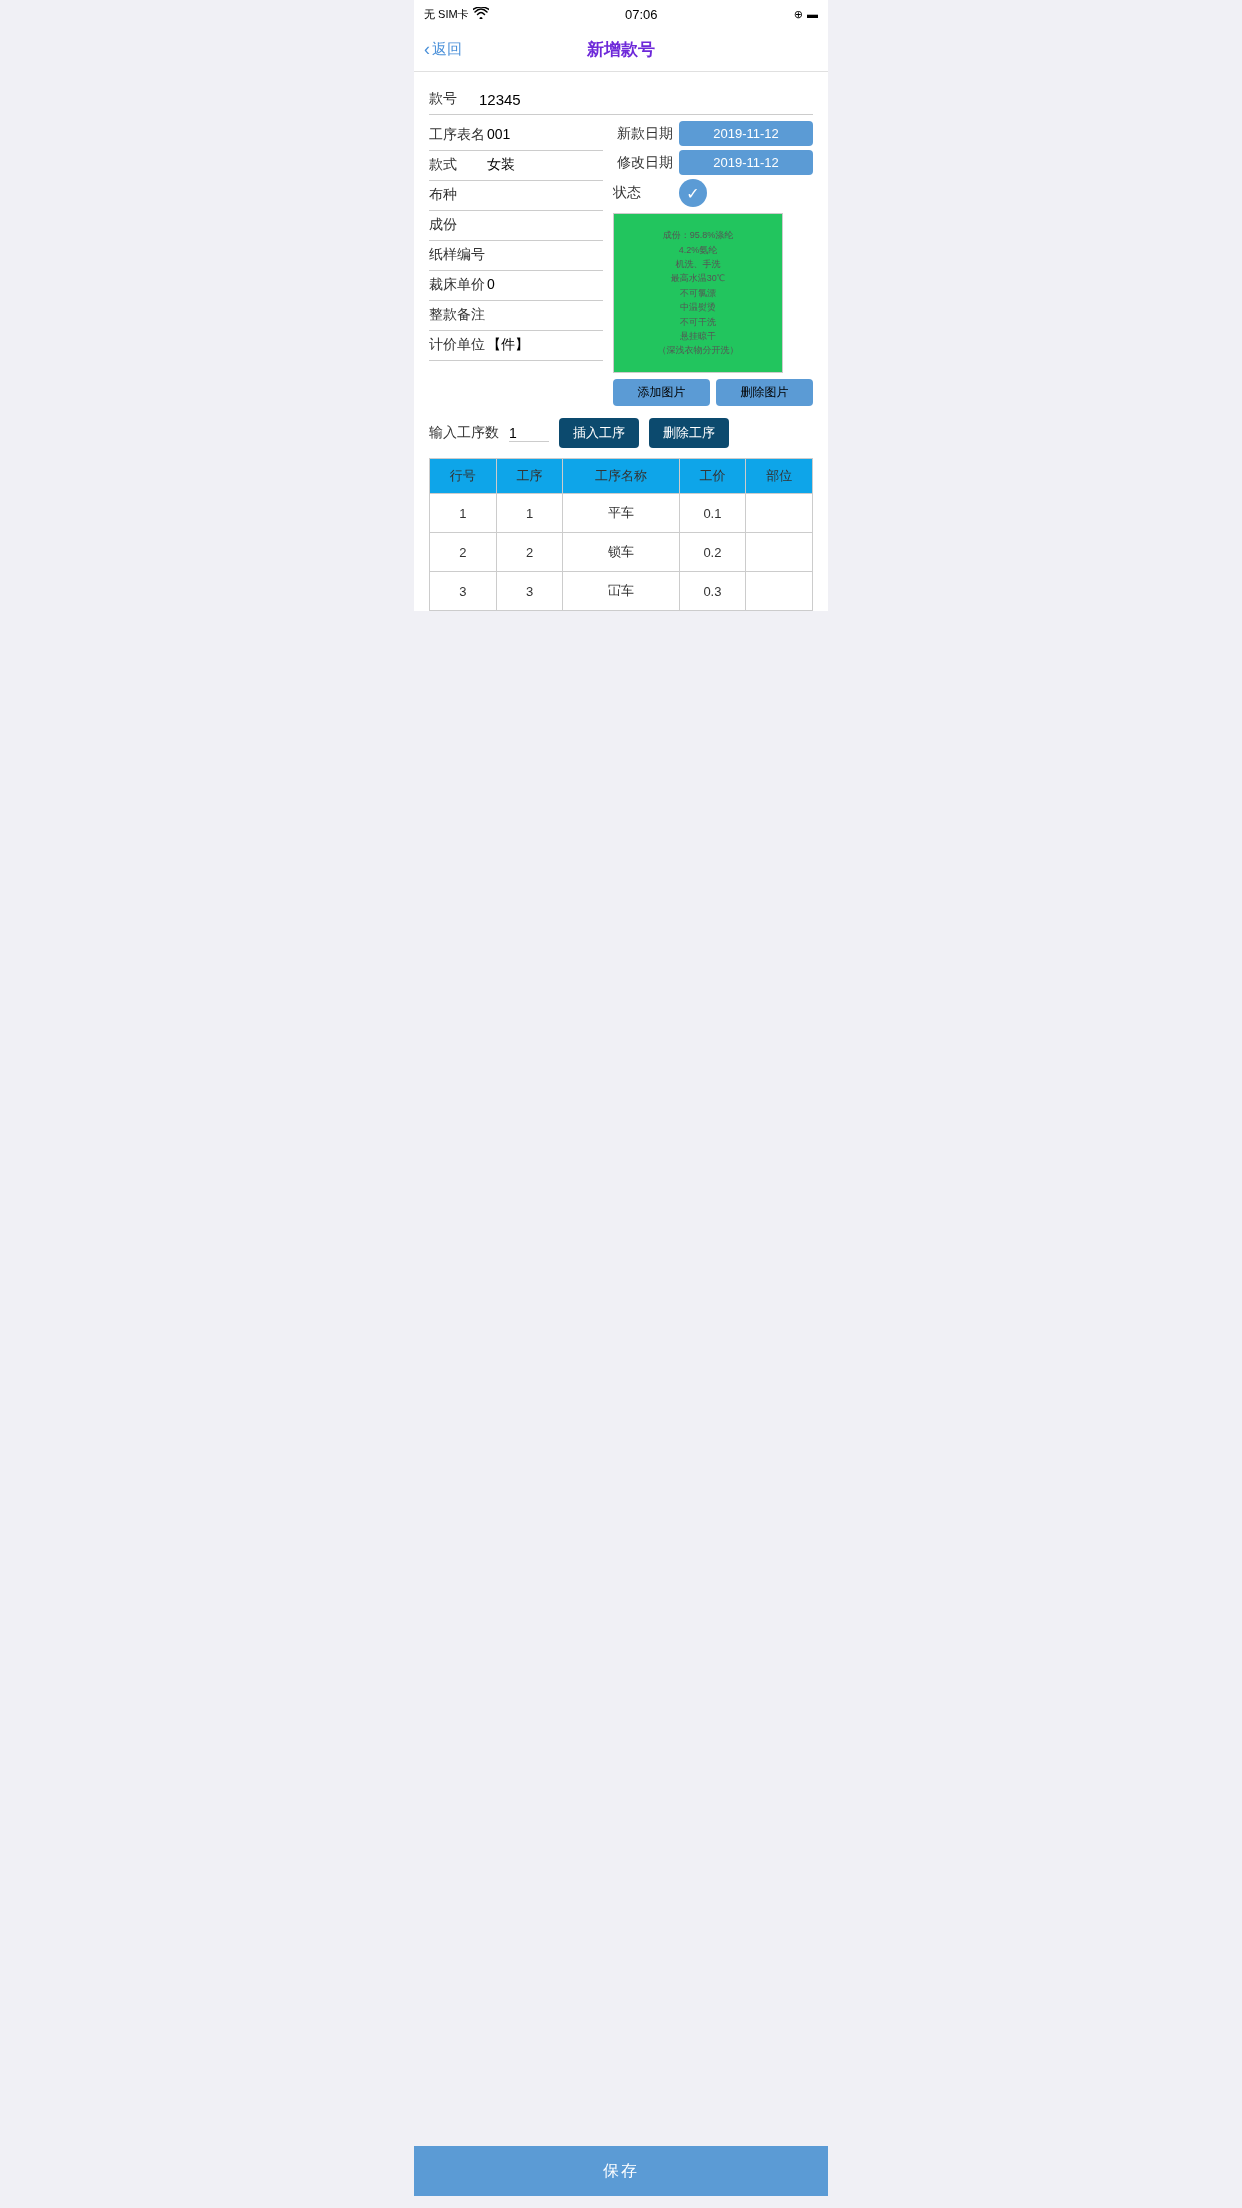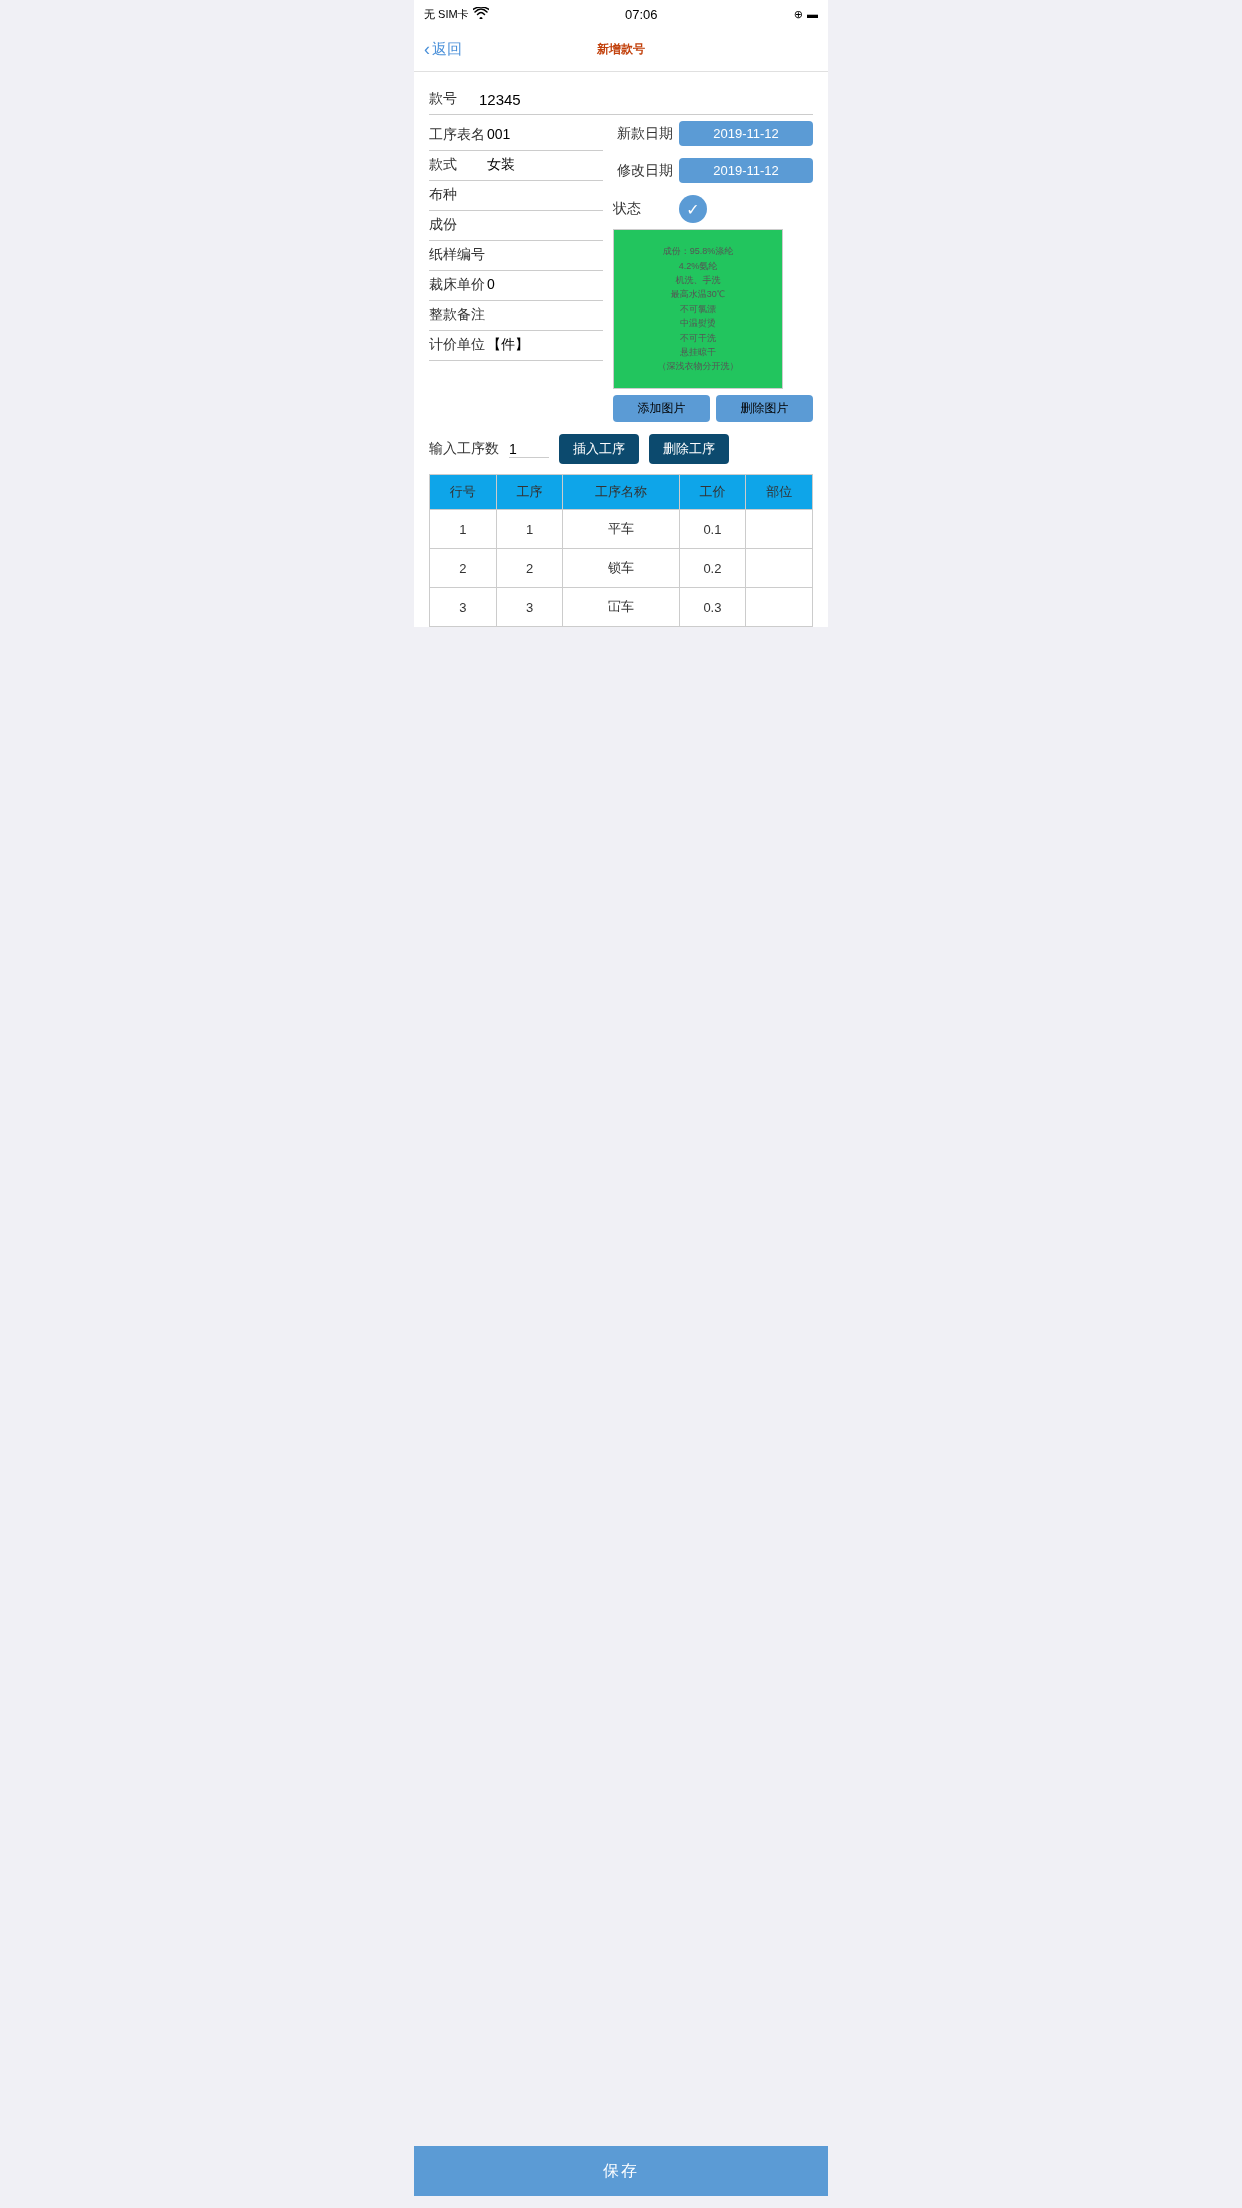--- a/index.html
+++ b/index.html
@@ -45,23 +45,23 @@
       align-items: center;
       color: #4a90d9;
       font-size: 15px;
       cursor: pointer;
     }
     .nav-back-chevron {
       font-size: 18px;
       margin-right: 2px;
     }
     .nav-title {
-      font-size: 12px;
+      font-size: 17px;
       font-weight: 600;
-      color: #c2410c;
+      color: #6d28d9;
     }
 
     
     .content {
       background: #fff;
       padding: 10px 15px 0 15px;
     }
 
     
     .two-col-section {
@@ -74,21 +74,21 @@
       padding-right: 10px;
     }
     .right-col {
       width: 200px;
     }
 
     
     .date-row {
       display: flex;
       align-items: center;
-      margin-bottom: 12px;
+      margin-bottom: 4px;
     }
     .date-label {
       font-size: 14px;
       color: #333;
       white-space: nowrap;
       min-width: 60px;
       text-align: right;
       margin-right: 6px;
     }
     .date-value {

